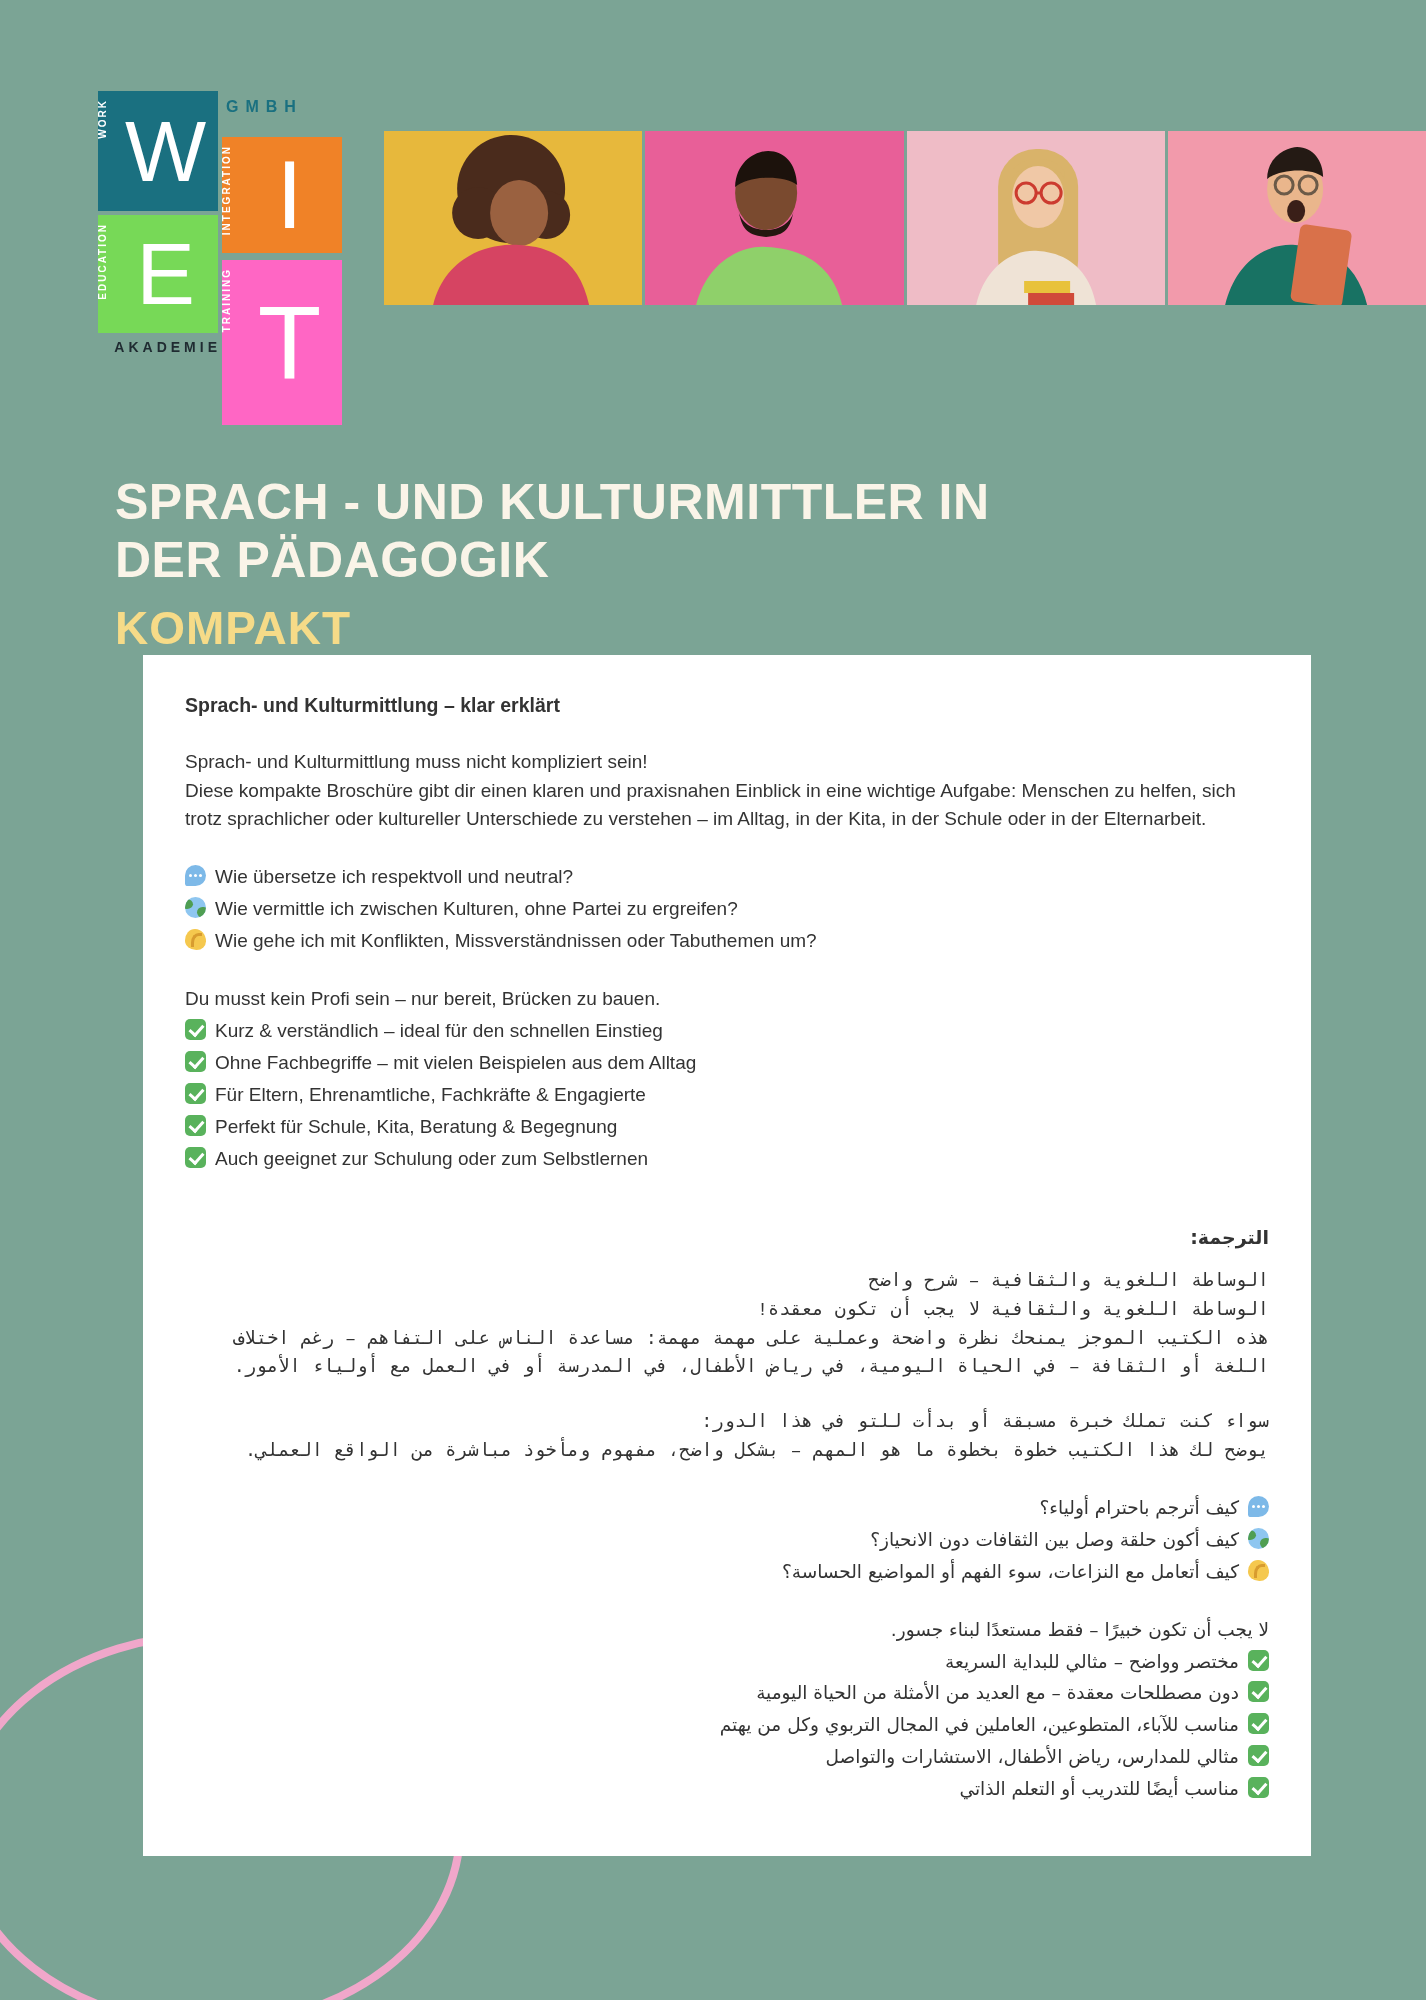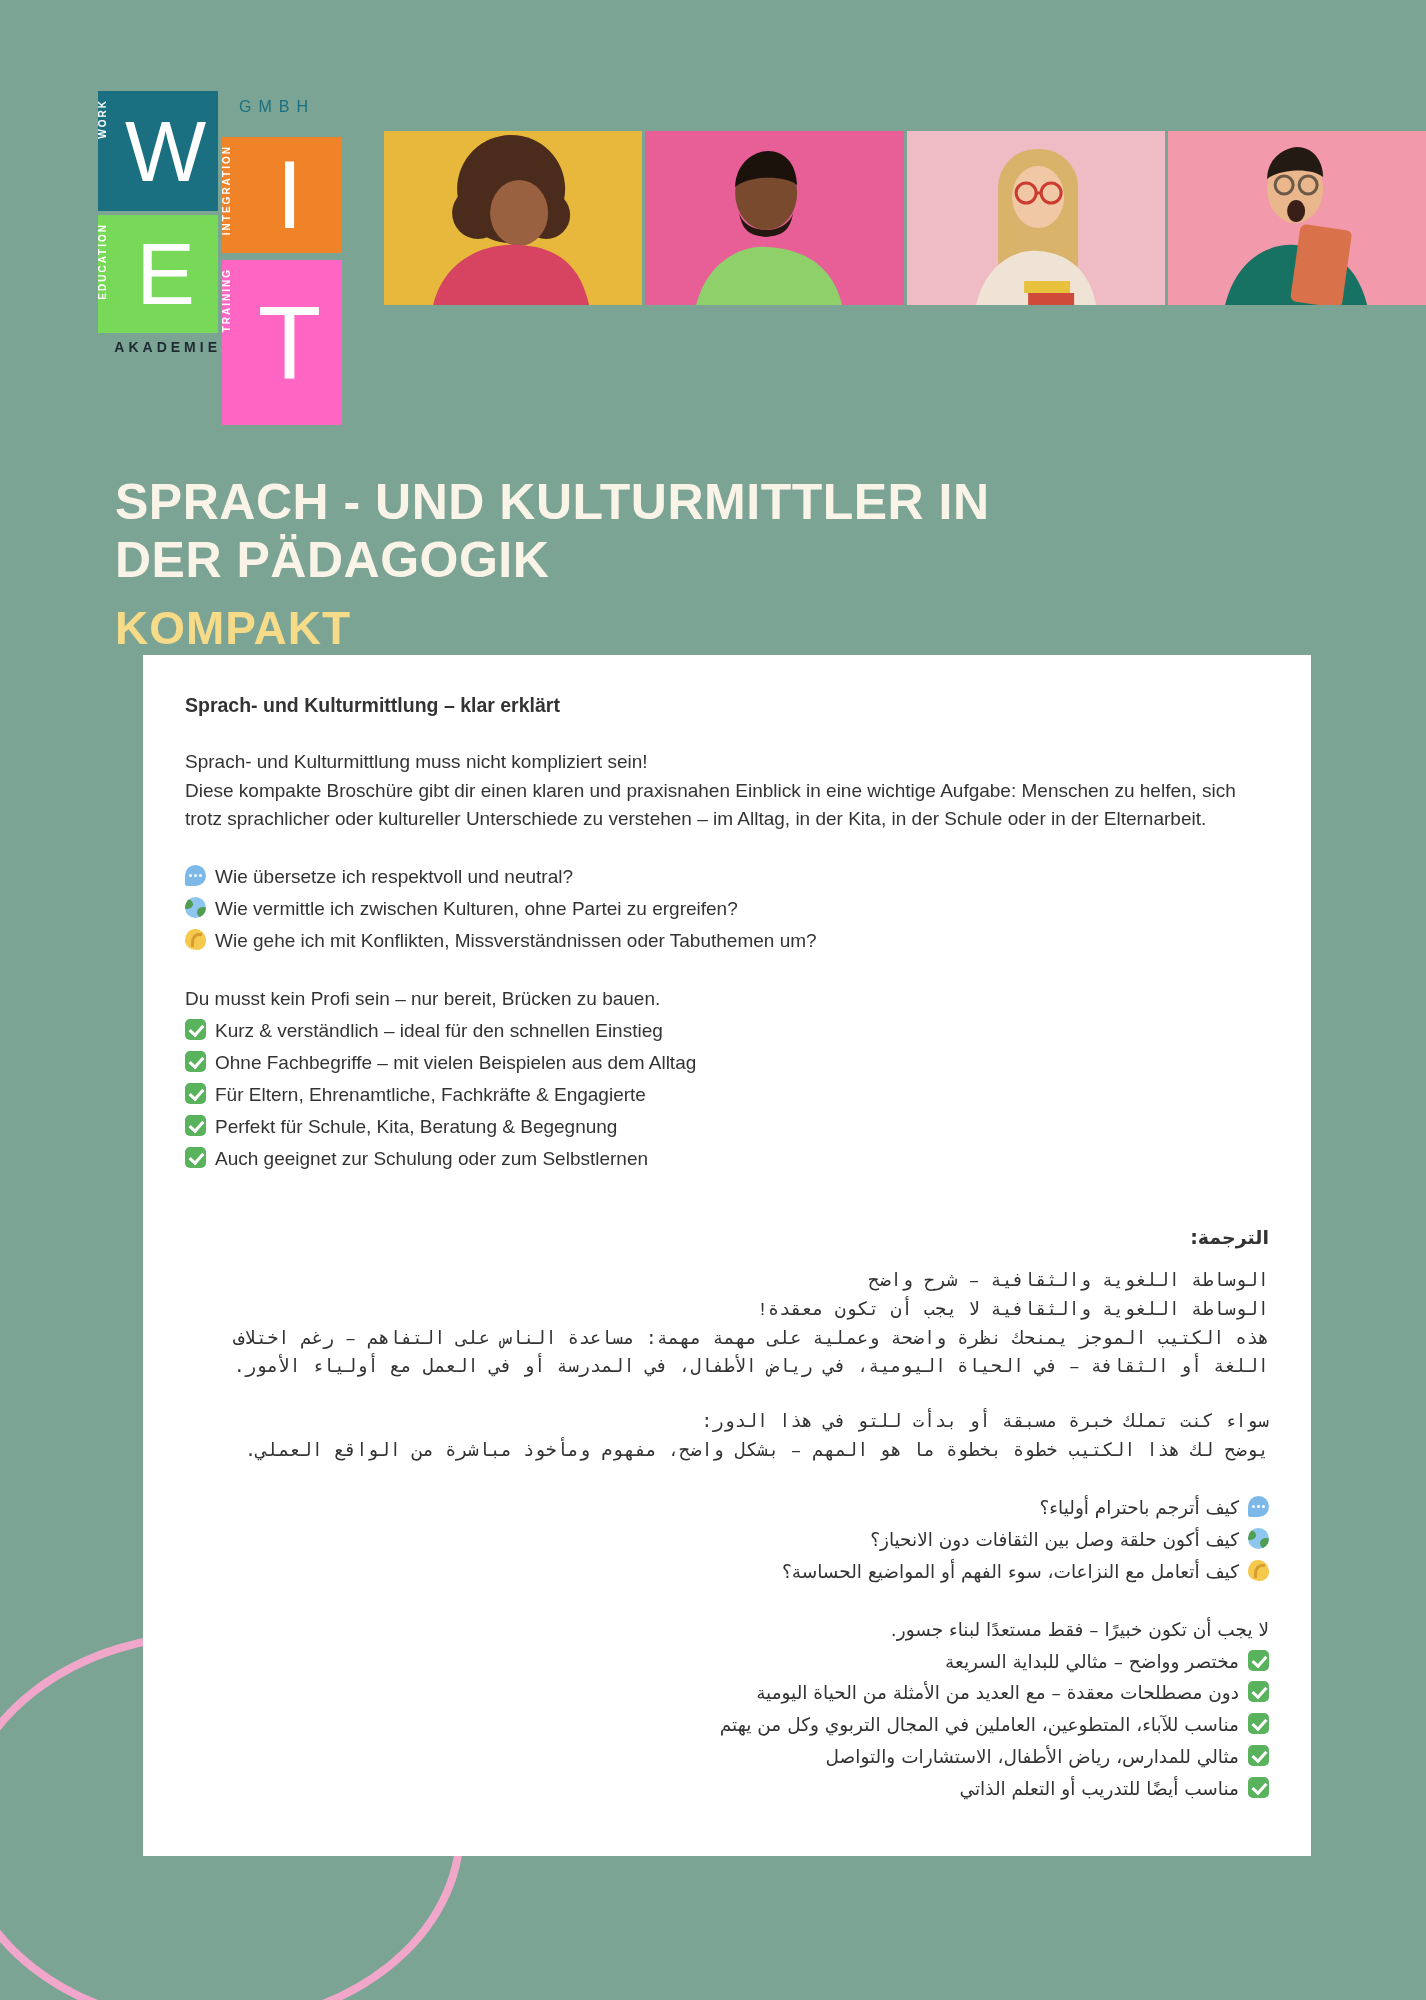--- a/index.html
+++ b/index.html
@@ -19,21 +19,21 @@
   }
   .blk .big{color:#fff;font-weight:normal;flex:1;display:flex;align-items:center;justify-content:center;line-height:1;}
   .blk-w{left:3px;top:3px;width:120px;height:120px;}
   .blk-w .big{font-size:86px;}
   .blk-i{left:127px;top:49px;width:120px;height:116px;}
   .blk-i .big{font-size:96px;}
   .blk-e{left:3px;top:127px;width:120px;height:118px;}
   .blk-e .big{font-size:88px;}
   .blk-t{left:127px;top:172px;width:120px;height:165px;}
   .blk-t .big{font-size:104px;}
-  .gmbh{position:absolute;left:144px;top:10px;font-size:16px;font-weight:normal;letter-spacing:7px;}
+  .gmbh{position:absolute;left:131px;top:10px;font-size:16px;font-weight:bold;letter-spacing:7px;}
   .akademie{position:absolute;left:0px;top:251px;width:126px;text-align:right;
     font-size:14px;font-weight:bold;letter-spacing:4px;color:#1f2b31;}
   
   .photos{position:absolute;left:384px;top:131px;width:1042px;height:174px;display:flex;gap:3px;z-index:2;}
   .panel{flex:1;overflow:hidden;position:relative;}
   .panel svg{position:absolute;left:0;top:0;width:100%;height:100%;}
   
   .heading{position:absolute;left:115px;top:437px;z-index:2;margin-top:36px;}
   .heading .hl{font-size:50px;line-height:1.16;font-weight:bold;letter-spacing:0.5px;}
   .heading .kompakt{font-size:46px;font-weight:bold;letter-spacing:1px;margin-top:12px;}

